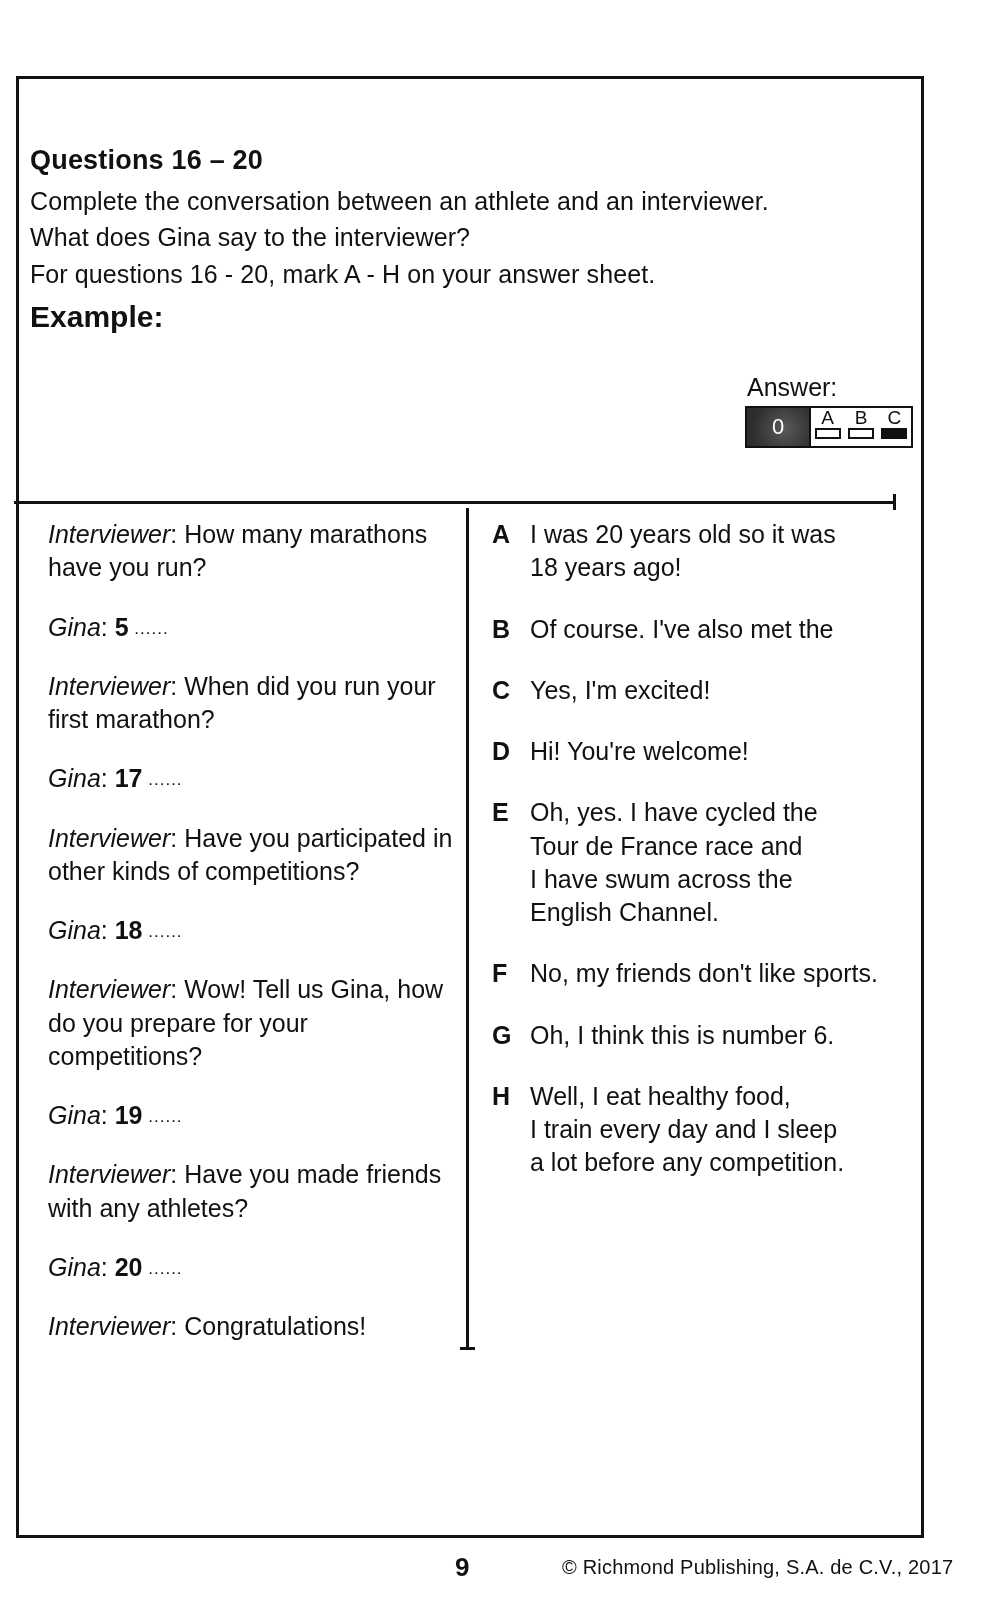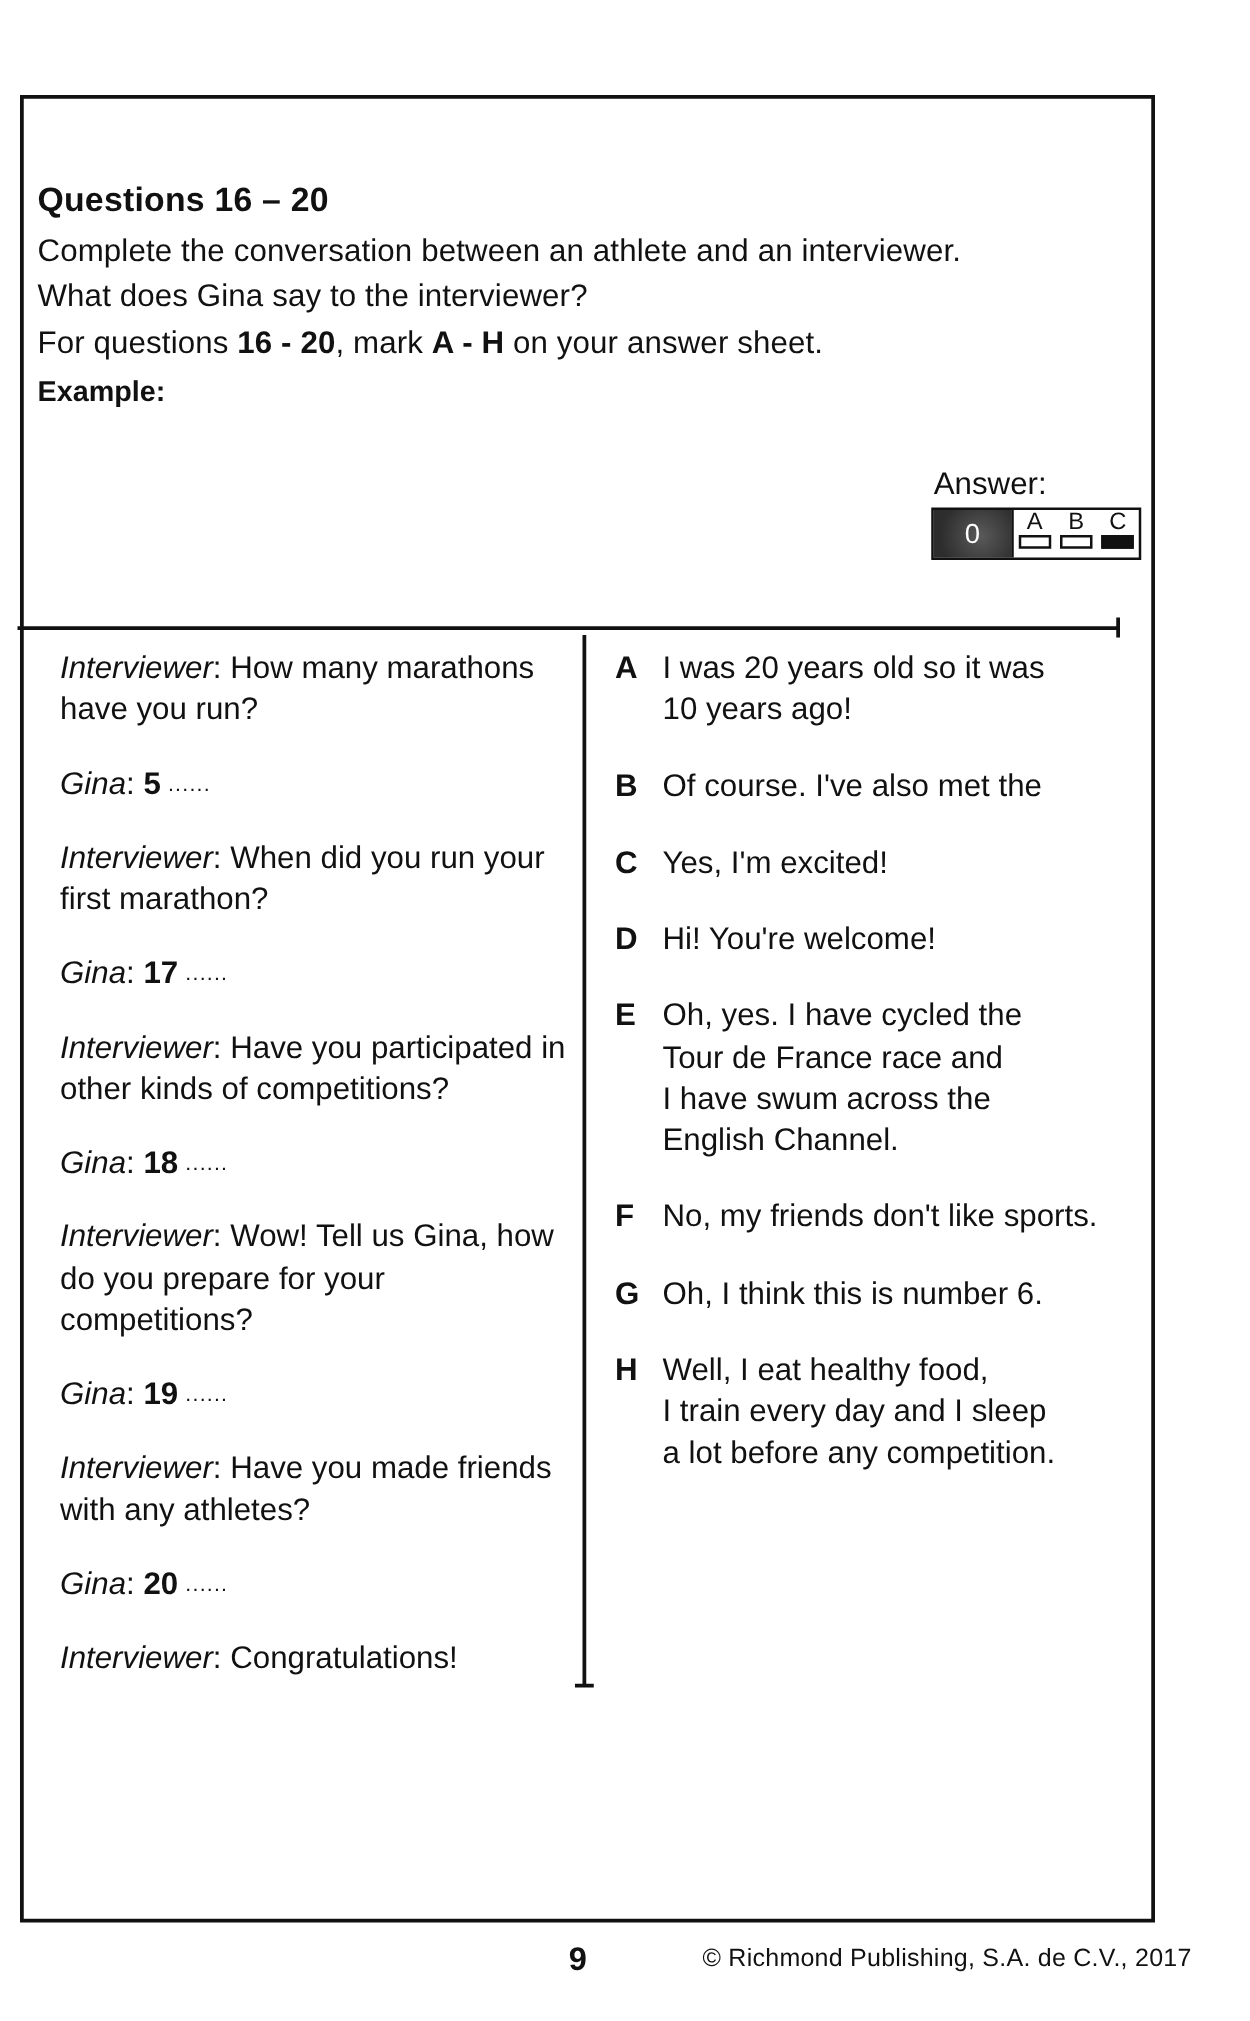--- a/index.html
+++ b/index.html
@@ -41,31 +41,31 @@
     letter-spacing: 0.2px;
     margin: 0 0 7px 0;
     line-height: 1.15;
   }
   .q-line {
     font-size: 25px;
     line-height: 1.45;
     margin: 0;
     letter-spacing: 0.1px;
   }
-  .q-line b { font-weight: bold; }
+  .q-line b { font-weight: normal; }
 
   
   .example-block {
     position: absolute;
     left: 30px;
     top: 300px;
     width: 870px;
   }
   .example-label {
-    font-size: 23px;
+    font-size: 30px;
     font-weight: bold;
     margin: 0 0 6px 0;
   }
   .example-rows {
     position: relative;
     width: 700px;
   }
   .ex-line1 {
     font-size: 25px;
     line-height: 1.35;
@@ -309,21 +309,21 @@
       <div class="dlg-item"><i class="dlg-speaker">Gina</i><span>: </span><span class="dlg-num">19</span><span class="dlg-dots"> ......</span></div>
       <div class="dlg-item"><i class="dlg-speaker">Interviewer</i><span>: </span><span>Have you made friends with any athletes?</span></div>
       <div class="dlg-item"><i class="dlg-speaker">Gina</i><span>: </span><span class="dlg-num">20</span><span class="dlg-dots"> ......</span></div>
       <div class="dlg-item"><i class="dlg-speaker">Interviewer</i><span>: </span><span>Congratulations!</span></div>
     </div>
   <div class="col-right">
       <div class="opt-row">
         <div class="opt-letter">A</div>
         <div class="opt-text">
           <span>I was 20 years old so it was</span>
-          <span>10 years ago!</span>
+          <span>18 years ago!</span>
         </div>
       </div>
       <div class="opt-row">
         <div class="opt-letter">B</div>
         <div class="opt-text">
           <span>Of course. I've also met the</span>
         </div>
       </div>
       <div class="opt-row">
         <div class="opt-letter">C</div>

